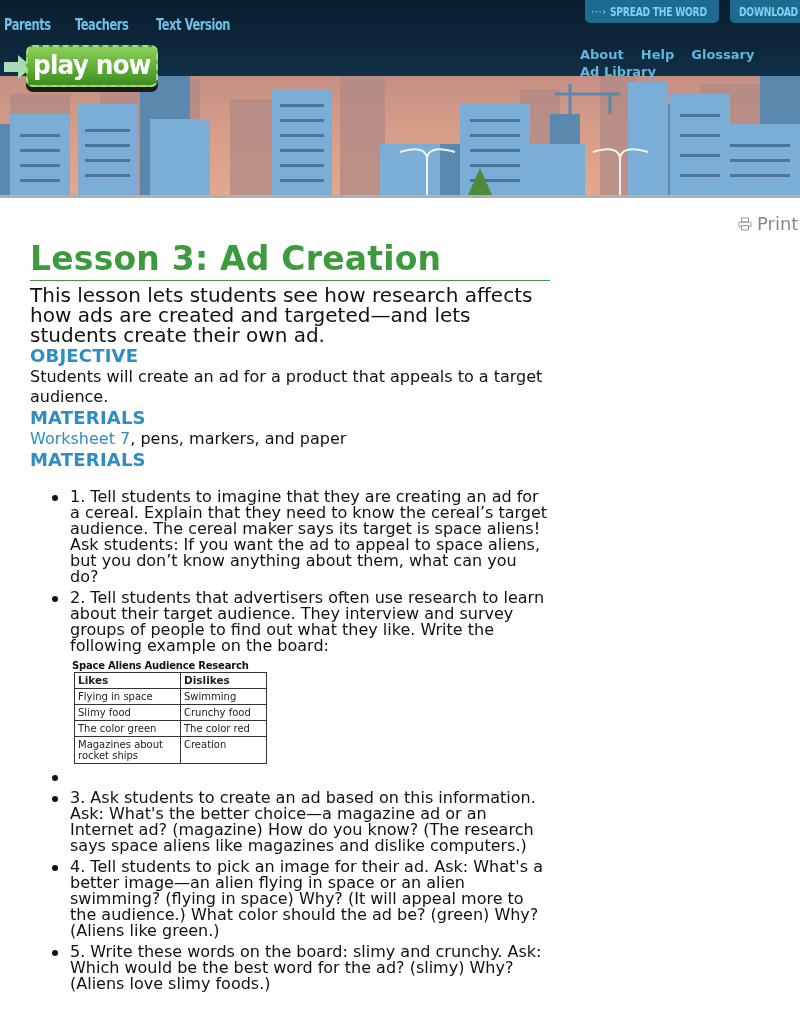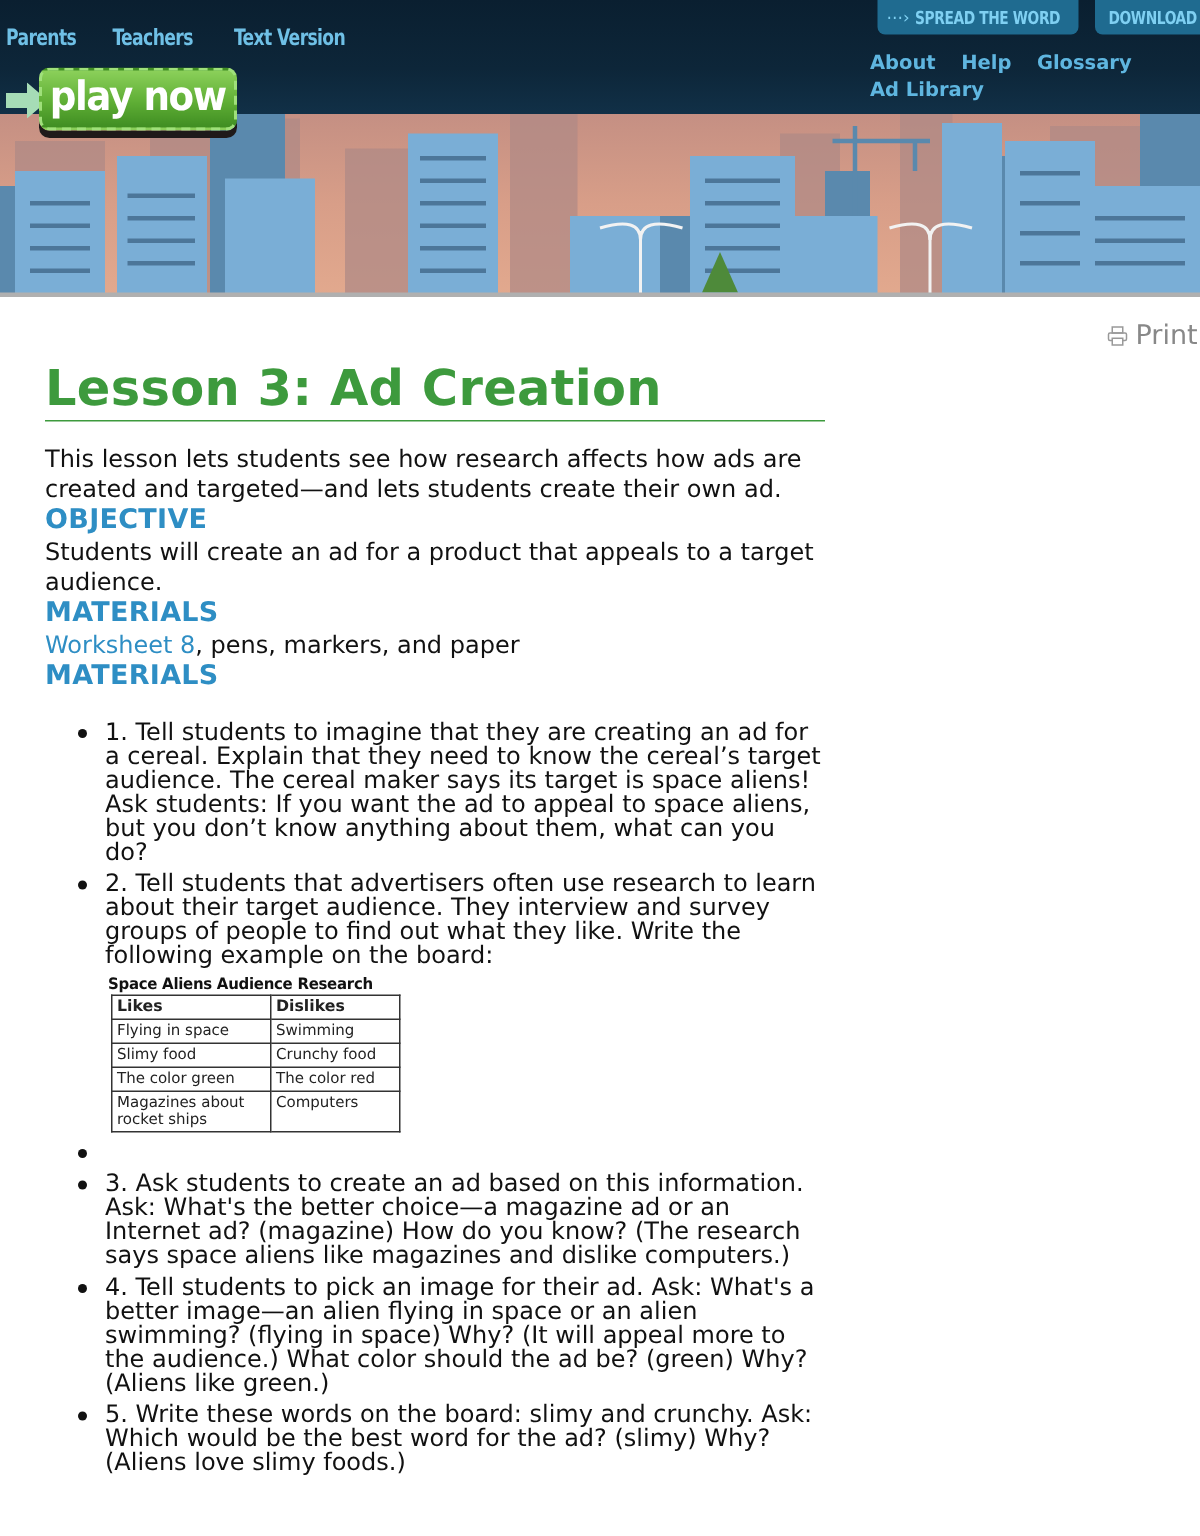--- a/index.html
+++ b/index.html
@@ -40,35 +40,35 @@
   .logo-reg { position: absolute; left: 248px; top: 48px; font-size: 7px; color: #222; }
 
   .spread-btn { position: absolute; left: 585px; top: 0; width: 134px; height: 23px; background: #1f6b90;
     border-radius: 0 0 5px 5px; display: flex; align-items: center; padding-left: 6px; }
   .spread-btn span.lbl, .download-btn span.lbl { font-family: "DejaVu Sans Condensed", "DejaVu Sans", sans-serif; font-weight: bold;
     font-size: 12px; color: #7fd0f2; letter-spacing: -0.3px; transform: scaleX(0.85); transform-origin: left; display: inline-block; white-space: nowrap; }
   .spread-icon { color: #7fd0f2; font-size: 11px; margin-right: 4px; }
   .download-btn { position: absolute; left: 730px; top: 0; width: 80px; height: 23px; background: #1f6b90;
     border-radius: 0 0 0 5px; display: flex; align-items: center; padding-left: 9px; }
 
-  .sub-links { position: absolute; left: 580px; top: 36px; width: 210px; }
+  .sub-links { position: absolute; left: 580px; top: 48px; width: 210px; }
   .sub-links a { font-weight: bold; font-size: 13px; color: #5fb6e0; text-decoration: none; line-height: 13px; }
   .sub-row1 { display: flex; gap: 17px; }
   .sub-row2 { margin-top: 0px; }
 
   
   .city { position: absolute; left: 0; top: 74px; width: 800px; height: 124px; }
 
   
   .print { position: absolute; left: 738px; top: 213px; display: flex; align-items: center; gap: 5px; color: #888; font-size: 18px; }
   .print svg { display: block; }
 
   .content { position: absolute; left: 30px; top: 240px; width: 520px; }
   h1.title { font-size: 33px; font-weight: bold; color: #3d9a3d; line-height: 38px; padding-bottom: 2px; border-bottom: 1px solid #3d9a3d; letter-spacing: 0.2px; }
-  .intro { margin-top: 15px; font-size: 16px; line-height: 20px; color: #111; }
+  .intro { margin-top: 4px; font-size: 20px; line-height: 20px; color: #111; }
   h2.section { font-size: 18px; font-weight: bold; color: #2e8ec4; line-height: 22px; letter-spacing: 0.2px; }
   .section-text { font-size: 16px; line-height: 20px; color: #111; }
   .section-text a { color: #2e8ec4; text-decoration: none; }
 
   ul.directions { list-style: none; margin-top: 18px; margin-left: 0; }
   ul.directions li { position: relative; padding-left: 40px; font-size: 16px; line-height: 16px; color: #111; margin-bottom: 5px; }
   ul.directions li::before { content: ""; position: absolute; left: 22px; top: 6px; width: 6px; height: 6px; border-radius: 50%; background: #111; }
   ul.directions li.empty { height: 16px; }
 
   .research { margin-top: 4px; margin-left: 2px; width: 196px; font-family: "DejaVu Sans", sans-serif; }
@@ -214,21 +214,21 @@
 </div>
 
 <main class="content">
   <h1 class="title">Lesson 3: Ad Creation</h1>
   <p class="intro">This lesson lets students see how research affects how ads are created and targeted—and lets students create their own ad.</p>
 
   <h2 class="section">OBJECTIVE</h2>
   <p class="section-text">Students will create an ad for a product that appeals to a target audience.</p>
 
   <h2 class="section">MATERIALS</h2>
-  <p class="section-text"><a href="#">Worksheet 8</a><span>, pens, markers, and paper</span></p>
+  <p class="section-text"><a href="#">Worksheet 7</a><span>, pens, markers, and paper</span></p>
 
   <h2 class="section">MATERIALS</h2>
 
   <ul class="directions">
     <li>1. Tell students to imagine that they are creating an ad for a cereal. Explain that they need to know the cereal’s target audience. The cereal maker says its target is space aliens! Ask students: If you want the ad to appeal to space aliens, but you don’t know anything about them, what can you do?</li>
     <li>
       <span>2. Tell students that advertisers often use research to learn about their target audience. They interview and survey groups of people to find out what they like. Write the following example on the board:</span>
       <div class="research">
         <div class="rt">Space Aliens Audience Research</div>
         <table>
@@ -244,21 +244,21 @@
           <tr>
             <td>Slimy food</td>
             <td>Crunchy food</td>
           </tr>
           <tr>
             <td>The color green</td>
             <td>The color red</td>
           </tr>
           <tr>
             <td>Magazines about rocket ships</td>
-            <td>Computers</td>
+            <td>Creation</td>
           </tr>
         </tbody>
           </table>
       </div>
     </li>
     <li class="empty"></li>
     <li>3. Ask students to create an ad based on this information. Ask: What's the better choice—a magazine ad or an Internet ad? (magazine) How do you know? (The research says space aliens like magazines and dislike computers.)</li>
     <li>4. Tell students to pick an image for their ad. Ask: What's a better image—an alien flying in space or an alien swimming? (flying in space) Why? (It will appeal more to the audience.) What color should the ad be? (green) Why? (Aliens like green.)</li>
     <li>5. Write these words on the board: slimy and crunchy. Ask: Which would be the best word for the ad? (slimy) Why? (Aliens love slimy foods.)</li>
 

